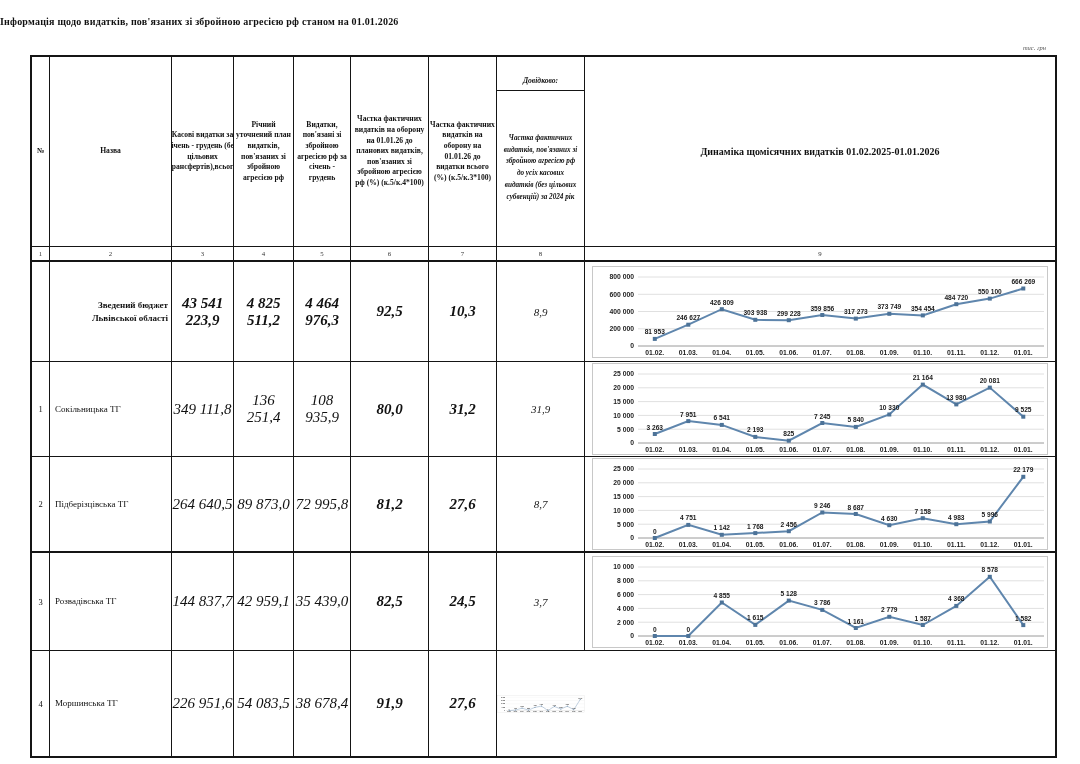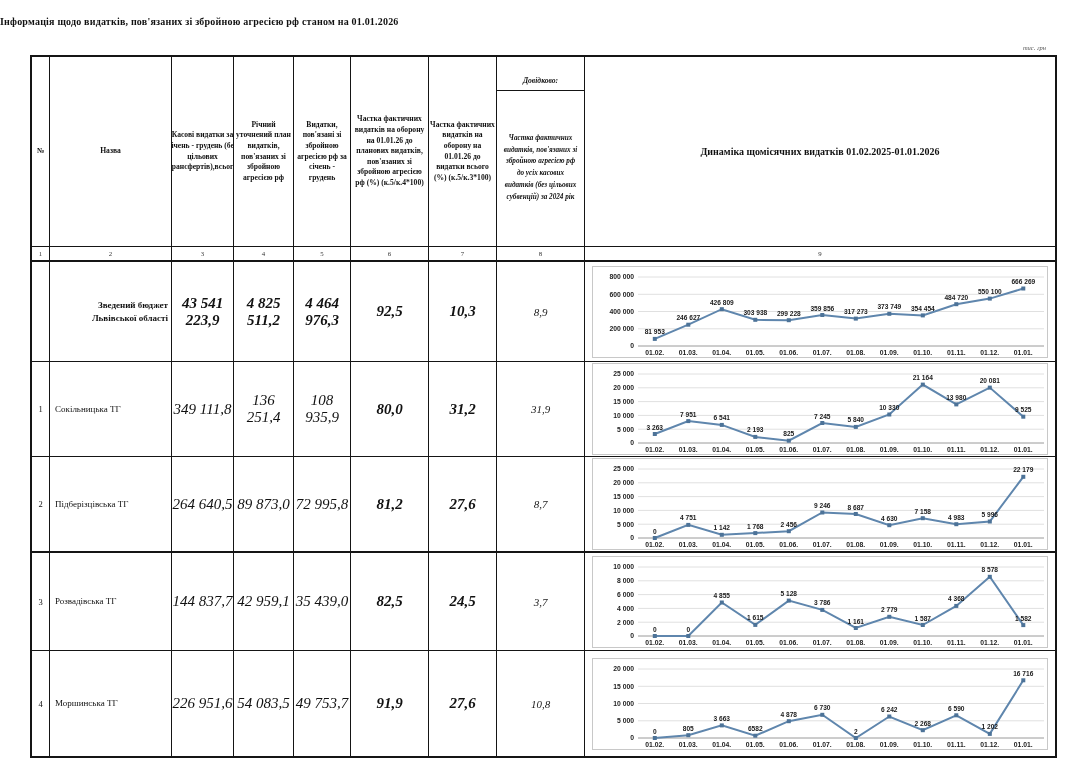--- a/index.html
+++ b/index.html
@@ -309,24 +309,23 @@
         <text x="364.3" y="89" text-anchor="middle" class="xl">01.11.</text>
         <text x="397.8" y="89" text-anchor="middle" class="xl">01.12.</text>
         <text x="431.3" y="89" text-anchor="middle" class="xl">01.01.</text>
       </svg>
     </div>
 
   <div class="c num-cell" style="border-bottom:none">4</div>
   <div class="c name-cell" style="border-bottom:none">Моршинська ТГ</div>
   <div class="c val" style="border-bottom:none">226 951,6</div>
   <div class="c val" style="border-bottom:none">54 083,5</div>
-  <div class="c val" style="border-bottom:none">49 753,7</div>
+  <div class="c val" style="border-bottom:none">38 678,4</div>
   <div class="c val b" style="border-bottom:none">91,9</div>
   <div class="c val b" style="border-bottom:none">27,6</div>
-  <div class="c val it" style="border-bottom:none">10,8</div>
   <div class="c chart-cell last" style="border-bottom:none">
       <svg viewBox="0 0 456 92" width="456" height="92">
         <rect x="0.5" y="0.5" width="455" height="91" fill="#ffffff" stroke="#c8c8c8"></rect>
         <line x1="46" y1="80.0" x2="452" y2="80.0" stroke="#9a9a9a" stroke-width="1"></line>
         <text x="42" y="82.4" text-anchor="end" class="yt">0</text>
         <line x1="46" y1="62.8" x2="452" y2="62.8" stroke="#e0e0e0" stroke-width="1"></line>
         <text x="42" y="65.2" text-anchor="end" class="yt">5 000</text>
         <line x1="46" y1="45.5" x2="452" y2="45.5" stroke="#e0e0e0" stroke-width="1"></line>
         <text x="42" y="47.9" text-anchor="end" class="yt">10 000</text>
         <line x1="46" y1="28.3" x2="452" y2="28.3" stroke="#e0e0e0" stroke-width="1"></line>

